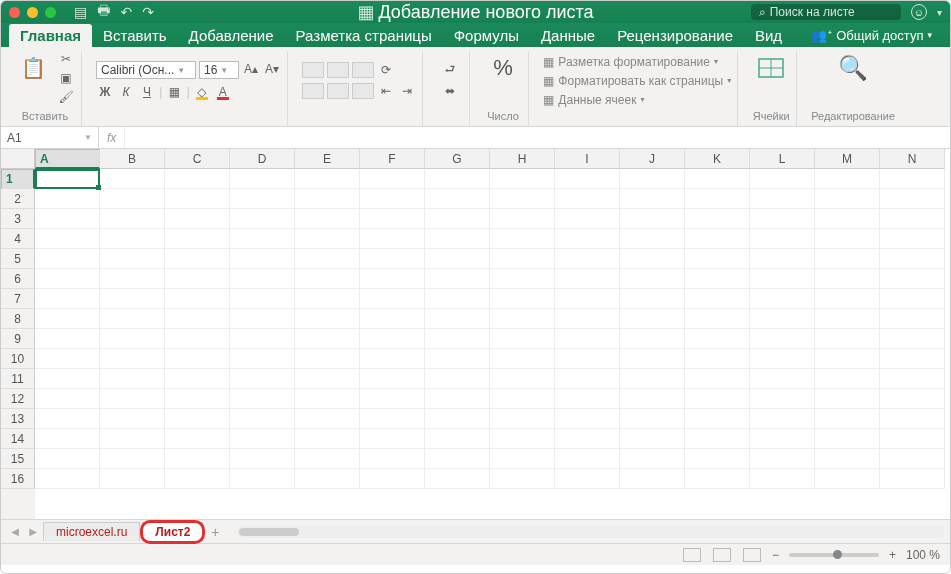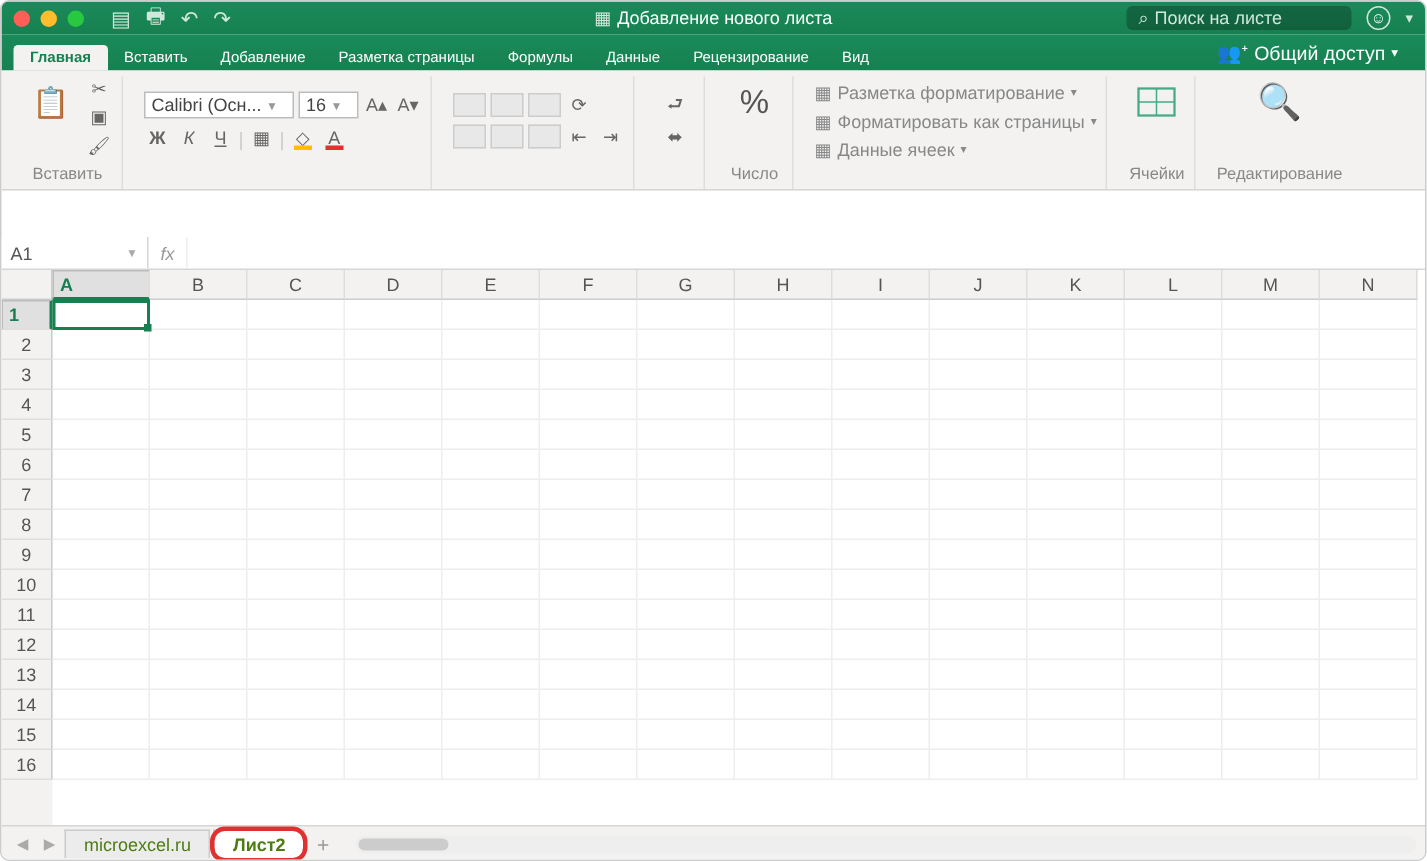--- a/index.html
+++ b/index.html
@@ -5,51 +5,51 @@
   * { box-sizing: border-box; margin: 0; padding: 0; font-family: -apple-system, "Helvetica Neue", Arial, sans-serif; }
   body { width: 951px; height: 574px; background: #fff; overflow: hidden; font-size: 13px; color: #444; user-select: none; border: 1px solid #ccc; border-radius: 6px; }
   
   
   .titlebar { height: 22px; background: linear-gradient(#1a8a5a,#178050); display:flex; align-items:center; padding:0 8px; position:relative; }
   .traffic { display:flex; gap:7px; align-items:center; }
   .tl { width:11px; height:11px; border-radius:50%; }
   .tl.r{background:#ff5f57;} .tl.y{background:#ffbd2e;} .tl.g{background:#28c940;}
   .qat { margin-left:18px; display:flex; gap:10px; align-items:center; }
   .qat span { color:#cfe8db; font-size:14px; }
-  .doc-title { position:absolute; left:0; right:0; text-align:center; color:#fff; font-size:12px; pointer-events:none; }
+  .doc-title { position:absolute; left:0; right:0; text-align:center; color:#fff; font-size:18px; pointer-events:none; }
   .doc-title .ic { color:#cfe8db; margin-right:4px; }
   .title-right { margin-left:auto; display:flex; align-items:center; gap:10px; }
   .search-pill { background:rgba(0,0,0,0.25); border-radius:4px; padding:1px 8px; color:#cfe8db; font-size:12px; width:150px; display:flex; align-items:center; gap:4px; }
   .smiley { color:#fff; border:1px solid #cfe8db; border-radius:50%; width:16px; height:16px; display:flex; align-items:center; justify-content:center; font-size:10px; }
   
   
   .tabrow { height:24px; background:linear-gradient(#1a8a5a,#178050); display:flex; align-items:flex-end; padding:0 8px; }
-  .tab { padding:3px 11px; color:#fff; font-size:10px; cursor:pointer; }
+  .tab { padding:3px 11px; color:#fff; font-size:15px; cursor:pointer; }
   .tab.active { background:#f3f2f1; color:#178050; border-radius:3px 3px 0 0; font-weight:600; }
   .shareb { margin-left:auto; color:#fff; font-size:13px; padding:3px 10px; display:flex; align-items:center; gap:4px; }
   
   
   .ribbon { height:80px; background:#f3f2f1; border-bottom:1px solid #d6d6d6; display:flex; padding:4px 8px 0; gap:8px; }
   .group { display:flex; flex-direction:column; align-items:center; border-right:1px solid #ddd; padding:0 6px 2px; }
   .group:last-child{border:none;}
   .group-body { display:flex; align-items:flex-start; gap:4px; flex:1; }
   .group-label { font-size:11px; color:#888; margin-top:auto; padding-bottom:2px; }
   .bigbtn { display:flex; flex-direction:column; align-items:center; gap:2px; padding:2px 4px; }
   .bigbtn .ic { width:30px; height:30px; display:flex; align-items:center; justify-content:center; font-size:20px; }
   .stack { display:flex; flex-direction:column; gap:3px; justify-content:center; }
   .mini { width:18px; height:16px; border:1px solid transparent; display:flex; align-items:center; justify-content:center; font-size:12px; color:#666; }
   .sel { border:1px solid #bbb; background:#fff; padding:1px 4px; font-size:12px; display:flex; align-items:center; gap:3px; }
   .sel .ar{font-size:8px;color:#999;}
-  .row { display:flex; gap:3px; align-items:center; }
+  .row { display:flex; gap:3px; align-items:flex-start; }
   .grey-rect { width:22px; height:16px; background:#e8e8e8; border:1px solid #ccc; }
   .ribbon-link { font-size:12px; color:#888; display:flex; align-items:center; gap:4px; padding:1px 0;}
   .ribbon-link .ar{font-size:8px;}
   
   
-  .fbar { height:22px; border-bottom:1px solid #d6d6d6; display:flex; align-items:center; background:#fff;margin-top:31px; }
+  .fbar { height:22px; border-bottom:1px solid #d6d6d6; display:flex; align-items:center; background:#fff; }
   .namebox { width:98px; border-right:1px solid #d6d6d6; padding:0 6px; display:flex; align-items:center; justify-content:space-between; font-size:12px; color:#555; height:100%; }
   .namebox .ar{font-size:8px;color:#aaa;}
   .fx { padding:0 8px; color:#999; font-style:italic; font-size:12px; border-right:1px solid #eee; height:100%; display:flex; align-items:center;}
   .fx-input{flex:1;}
   
   
   .grid-wrap { display:flex; height:370px; overflow:hidden; background:#fff; }
   .corner { width:34px; height:20px; background:#f3f2f1; border-right:1px solid #ccc; border-bottom:1px solid #ccc; }
   .col-headers { display:flex; height:20px; background:#f3f2f1; }
   .ch { width:65px; border-right:1px solid #ddd; border-bottom:1px solid #ccc; text-align:center; font-size:12px; color:#555; line-height:20px; }
@@ -61,21 +61,21 @@
   .cells-row { display:flex; }
   .cell { width:65px; height:20px; border-right:1px solid #eee; border-bottom:1px solid #eee; }
   .active-cell { position:absolute; top:0; left:0; width:65px; height:20px; border:2px solid #178050; pointer-events:none; }
   .active-cell::after{content:"";position:absolute;right:-3px;bottom:-3px;width:5px;height:5px;background:#178050;}
   .grid-inner{display:flex;flex-direction:column;flex:1;}
   .grid-body{display:flex;flex:1;}
   
   
   .sheetbar { height:24px; background:#f3f2f1; border-top:1px solid #d6d6d6; display:flex; align-items:center; padding:0 6px; gap:2px; }
   .navb { width:16px; color:#aaa; font-size:10px; text-align:center; }
-  .sheet-tab { padding:2px 12px; font-size:12px; background:#ececec; border:1px solid #ccc; border-bottom:none; color:#4d7c0f; position:relative; }
+  .sheet-tab { padding:2px 12px; font-size:12px; background:#ececec; border:1px solid #ccc; border-bottom:none; color:#b91c1c; position:relative; }
   .sheet-tab.active { background:#fff; font-weight:700; }
   .redring { position:absolute; inset:-3px; border:3px solid #e03030; border-radius:10px; pointer-events:none; }
   .addsheet { width:20px; text-align:center; color:#999; font-size:14px; }
   .hscroll{flex:1; margin-left:10px; height:12px; background:#eee; border-radius:6px; position:relative;}
   .hscroll::before{content:"";position:absolute;left:2px;top:2px;height:8px;width:60px;background:#ccc;border-radius:4px;}
   
   
   .statusbar { height:22px; background:#f3f2f1; border-top:1px solid #d6d6d6; display:flex; align-items:center; justify-content:flex-end; padding:0 10px; gap:10px; font-size:12px; color:#666; }
   .viewbtn { width:18px; height:14px; border:1px solid #bbb; display:inline-block; margin:0 1px;}
   .zoom-slider { width:90px; height:4px; background:#ccc; border-radius:2px; position:relative; }

